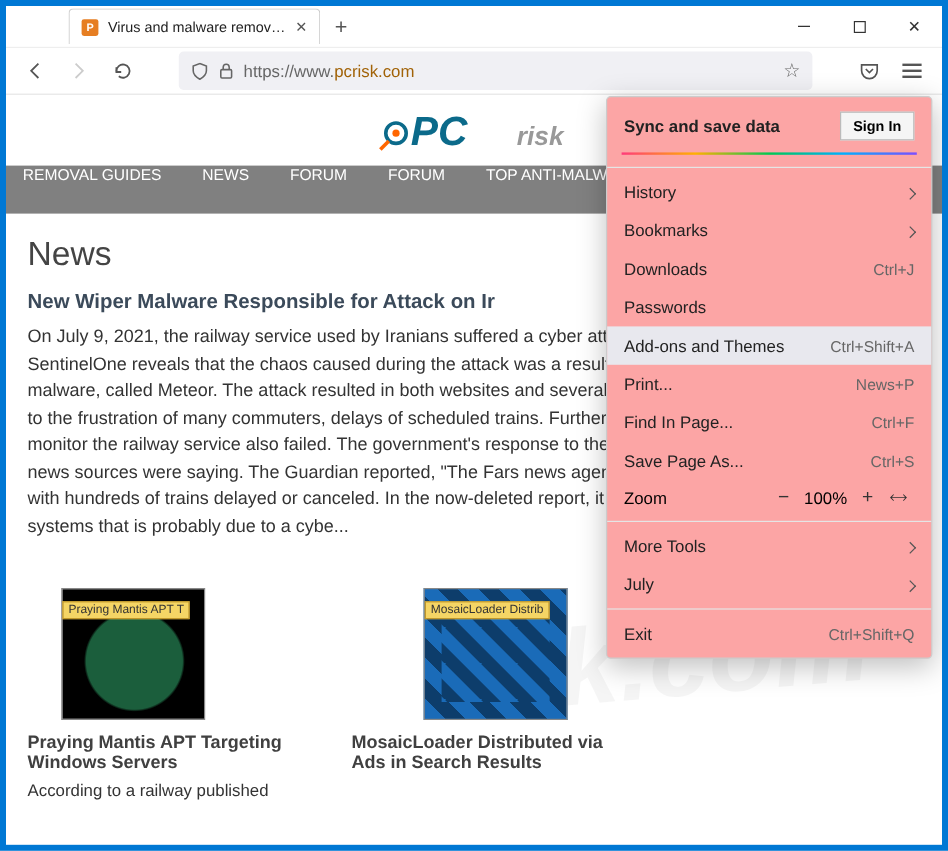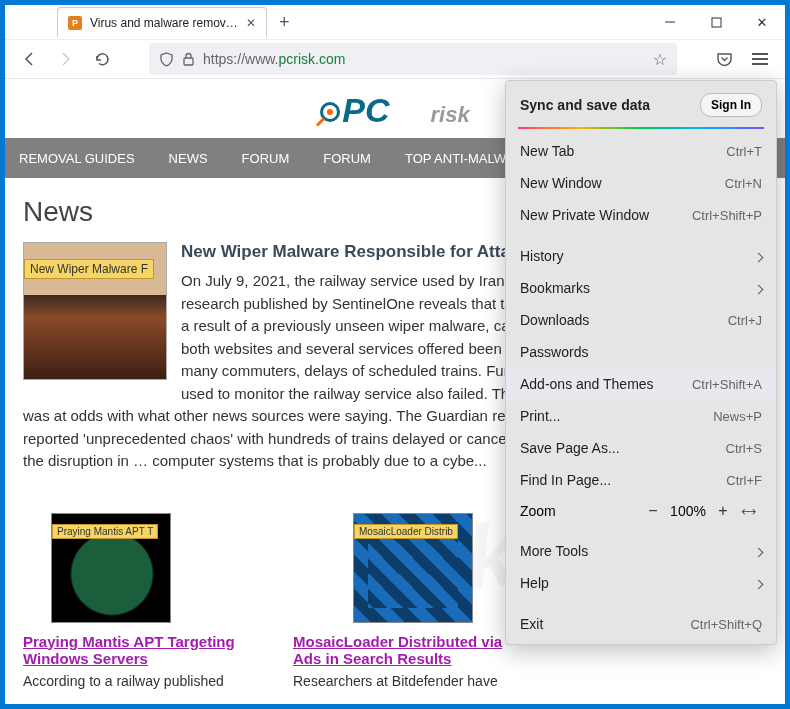--- a/index.html
+++ b/index.html
@@ -11,54 +11,54 @@
 .tab-close { font-size: 12px; color: #555; cursor: pointer; }
 .newtab-btn { margin-left: 12px; font-size: 18px; color: #555; }
 .winctrls { margin-left: auto; display: flex; }
 .winbtn { width: 46px; height: 30px; display: flex; align-items: center; justify-content: center; font-size: 13px; color: #333; }
 .toolbar { height: 40px; display: flex; align-items: center; padding: 0 10px; gap: 6px; border-top: 1px solid #eee; border-bottom: 1px solid #e5e5e5; }
 .navbtn { width: 30px; height: 30px; display: flex; align-items: center; justify-content: center; color: #555; border-radius: 4px; }
 .navbtn.disabled { color: #bbb; }
 .urlbar { flex: 1; display: flex; align-items: center; background: #f0f0f4; border-radius: 4px; height: 32px; padding: 0 10px; gap: 8px; }
 .urlbar .icon-sm { color: #666; }
 .urltext { font-size: 14px; color: #666; }
-.urltext .domain { color: #15803d; }
+.urltext .domain { color: #a16207; }
 .star { color: #666; }
 .page { position: relative; height: calc(100% - 74px); overflow: hidden; }
 .watermark { position: absolute; right: 60px; bottom: 100px; font-size: 90px; color: rgba(0,0,0,0.04); font-style: italic; font-weight: bold; transform: rotate(-5deg); pointer-events: none; }
 .logo { text-align: center; padding: 12px 0 8px; font-size: 34px; font-style: italic; font-weight: bold; }
 .logo .pc { color: #0b6a8a; }
 .logo .risk { color: #999; font-size: 22px; margin-left: 41px; }
 .logo-mag { display: inline-block; width: 20px; height: 20px; border: 3px solid #0b6a8a; border-radius: 50%; position: relative; margin-right: 2px; }
 .logo-mag::after { content: ''; position: absolute; width: 3px; height: 10px; background: #ff6600; bottom: -8px; left: -4px; transform: rotate(45deg); }
 .logo-mag::before { content:''; position:absolute; width:6px; height:6px; background:#ff6600; border-radius:50%; top:4px; left:4px;}
-.navbar { background: #808080; height: 40px; display: flex; align-items: center; padding: 0 14px; gap: 34px; }
+.navbar { background: #808080; height: 40px; display: flex; align-items: flex-start; padding: 0 14px; gap: 34px; }
 .navbar a { color: #fff; font-size: 13px; font-weight: 500; }
 .content { padding: 18px; }
 .section-title { font-size: 28px; color: #444; margin-bottom: 14px; }
 .article { display: flow-root; margin-bottom: 40px; }
 .thumb1 { float: left; width: 144px; height: 138px; margin-right: 14px; margin-bottom: 4px; position: relative; background: linear-gradient(to bottom, #d9b896 0%, #d9b896 38%, #3b2820 38%, #8a4a2a 55%, #3b1f12 100%); border: 1px solid #aaa; }
 .thumb1-banner { position: absolute; top: 16px; left: 0; background: #f5d565; padding: 2px 5px; font-size: 12px; color: #333; border: 1px solid #c0972a; white-space: nowrap; overflow: hidden; max-width: 100%; }
 .article h3 { font-size: 17px; color: #3b4a5a; font-weight: bold; margin-bottom: 8px; }
 .article p { font-size: 15px; color: #333; line-height: 1.5; }
 .grid { display: flex; gap: 30px; margin-top: 20px; }
 .card { width: 240px; }
 .card-thumb { width: 120px; height: 110px; margin: 0 auto 10px; position: relative; border: 1px solid #888; background: #000; }
 .card-thumb.mosaic { background: repeating-linear-gradient(45deg, #1a6bb8 0 12px, #0d3d6b 12px 24px), #1a6bb8; background-blend-mode: normal; }
 .card-thumb.mosaic::before { content:''; position:absolute; inset:14px 14px 14px 14px; background: linear-gradient(45deg,#1a6bb8 25%, #0d3d6b 25% 50%, #1a6bb8 50% 75%, #0d3d6b 75%); background-size: 30px 30px; }
 .card-thumb.mantis { background: radial-gradient(circle at 60px 60px, #1b5e3c 0 40px, #000 42px); margin-left: 28px; }
 .card-banner { position: absolute; top: 10px; left: 0; background: #f5d565; padding: 1px 4px; font-size: 10px; color: #333; border: 1px solid #c0972a; white-space: nowrap; overflow: hidden; max-width: 100%; }
-.card h4 { font-size: 15px; color: #a21caf; font-weight: bold; margin-bottom: 6px; text-decoration: underline; }
+.card h4 { font-size: 15px; color: #404040; font-weight: bold; margin-bottom: 6px; }
 .card p { font-size: 14px; color: #333; }
 .hamburger { display: flex; flex-direction: column; gap: 3px; }
 .hamburger span { width: 16px; height: 2px; background: #555; }
-.menu { position: absolute; top: 75px; right: 8px; width: 272px; background: #e5e5e5; border: 1px solid #ccc; border-radius: 4px; box-shadow: 0 6px 24px rgba(0,0,0,0.25); z-index: 100; padding-bottom: 4px; }
+.menu { position: absolute; top: 75px; right: 8px; width: 272px; background: #fca5a5; border: 1px solid #ccc; border-radius: 4px; box-shadow: 0 6px 24px rgba(0,0,0,0.25); z-index: 100; padding-bottom: 4px; }
 .menu-header { display: flex; align-items: center; justify-content: space-between; padding: 12px 14px 10px; }
 .menu-header span { font-size: 14px; font-weight: 600; color: #222; }
-.signin-btn { border: 1px solid #bbb; background: #f5f5f5; padding: 4px 10px; font-size: 12px; border-radius: 11px; font-weight: 600; }
+.signin-btn { border: 1px solid #bbb; background: #f5f5f5; padding: 4px 10px; font-size: 12px; border-radius: 0; font-weight: 600; }
 .rainbow { height: 2px; background: linear-gradient(to right, #ff3b7b, #ffb000, #00c853, #00b0ff, #7c4dff); margin: 0 12px; }
 .menu-sep { height: 1px; background: #e5e5e5; margin: 4px 0; }
 .menu-item { display: flex; align-items: center; justify-content: space-between; padding: 8px 14px; font-size: 14px; color: #222; }
 .menu-item.highlight { background: #e8e8ee; }
 .shortcut { font-size: 13px; color: #666; }
 .chevron::after { content: ''; display: inline-block; width: 6px; height: 6px; border-top: 1.5px solid #555; border-right: 1.5px solid #555; transform: rotate(45deg); }
 .zoom-row { display: flex; align-items: center; padding: 6px 14px; font-size: 14px; }
 .zoom-row .zl { flex: 1; }
 .zc { width: 26px; text-align: center; color: #333; font-size: 16px; }
 .zv { width: 44px; text-align: center; }
@@ -148,66 +148,48 @@
   <div class="navbar">
     <a>REMOVAL GUIDES</a>
     <a>NEWS</a>
     <a>FORUM</a>
     <a>FORUM</a>
     <a>TOP ANTI-MALWARE</a>
   </div>
   <div class="content">
     <div class="section-title">News</div>
     <div class="article">
-      <div class="thumb1">
-        <div class="thumb1-banner">New Wiper Malware F</div>
-      </div>
       <h3>New Wiper Malware Responsible for Attack on Ir</h3>
       <p>On July 9, 2021, the railway service used by Iranians suffered a cyber attack. New research published by SentinelOne reveals that the chaos caused during the attack was a result of a previously unseen wiper malware, called Meteor. The attack resulted in both websites and several services offered been shut down and to the frustration of many commuters, delays of scheduled trains. Further, the electronic tracking system used to monitor the railway service also failed. The government's response to the attack was at odds with what other news sources were saying. The Guardian reported, "The Fars news agency reported 'unprecedented chaos' with hundreds of trains delayed or canceled. In the now-deleted report, it said the disruption in … computer systems that is probably due to a cybe...</p>
     </div>
     <div class="grid">
       <div class="card">
         <div class="card-thumb mantis">
             <div class="card-banner">Praying Mantis APT T</div>
           </div>
         <h4>Praying Mantis APT Targeting Windows Servers</h4>
         <p>According to a railway published</p>
       </div>
       <div class="card">
         <div class="card-thumb mosaic">
             <div class="card-banner">MosaicLoader Distrib</div>
           </div>
         <h4>MosaicLoader Distributed via Ads in Search Results</h4>
-        <p>Researchers at Bitdefender have</p>
       </div>
     </div>
   </div>
 </div>
 
 <div class="menu">
   <div class="menu-header">
     <span>Sync and save data</span>
     <button class="signin-btn">Sign In</button>
   </div>
   <div class="rainbow"></div>
   <div style="height:6px"></div>
-  <div id="menu-sec1">
-      <div class="menu-item">
-        <span>New Tab</span>
-        <span class="shortcut">Ctrl+T</span>
-      </div>
-      <div class="menu-item">
-        <span>New Window</span>
-        <span class="shortcut">Ctrl+N</span>
-      </div>
-      <div class="menu-item">
-        <span>New Private Window</span>
-        <span class="shortcut">Ctrl+Shift+P</span>
-      </div>
-    </div>
   <div class="menu-sep"></div>
   <div id="menu-sec2">
       <div class="menu-item">
         <span>History</span>
         <span class="chevron"></span>
       </div>
       <div class="menu-item">
         <span>Bookmarks</span>
         <span class="chevron"></span>
       </div>
@@ -220,43 +202,43 @@
       </div>
       <div class="menu-item highlight">
         <span>Add-ons and Themes</span>
         <span class="shortcut">Ctrl+Shift+A</span>
       </div>
       <div class="menu-item">
         <span>Print...</span>
         <span class="shortcut">News+P</span>
       </div>
       <div class="menu-item">
+        <span>Find In Page...</span>
+        <span class="shortcut">Ctrl+F</span>
+      </div>
+      <div class="menu-item">
         <span>Save Page As...</span>
         <span class="shortcut">Ctrl+S</span>
-      </div>
-      <div class="menu-item">
-        <span>Find In Page...</span>
-        <span class="shortcut">Ctrl+F</span>
       </div>
     </div>
   <div class="zoom-row">
     <span class="zl">Zoom</span>
     <span class="zc">−</span>
     <span class="zv">100%</span>
     <span class="zc">+</span>
     <span class="zc"><span class="expand">⤢</span></span>
   </div>
   <div class="menu-sep"></div>
   <div id="menu-sec3">
       <div class="menu-item">
         <span>More Tools</span>
         <span class="chevron"></span>
       </div>
       <div class="menu-item">
-        <span>Help</span>
+        <span>July</span>
         <span class="chevron"></span>
       </div>
     </div>
   <div class="menu-sep"></div>
   <div class="menu-item">
     <span>Exit</span>
     <span class="shortcut">Ctrl+Shift+Q</span>
   </div>
 </div>
 

